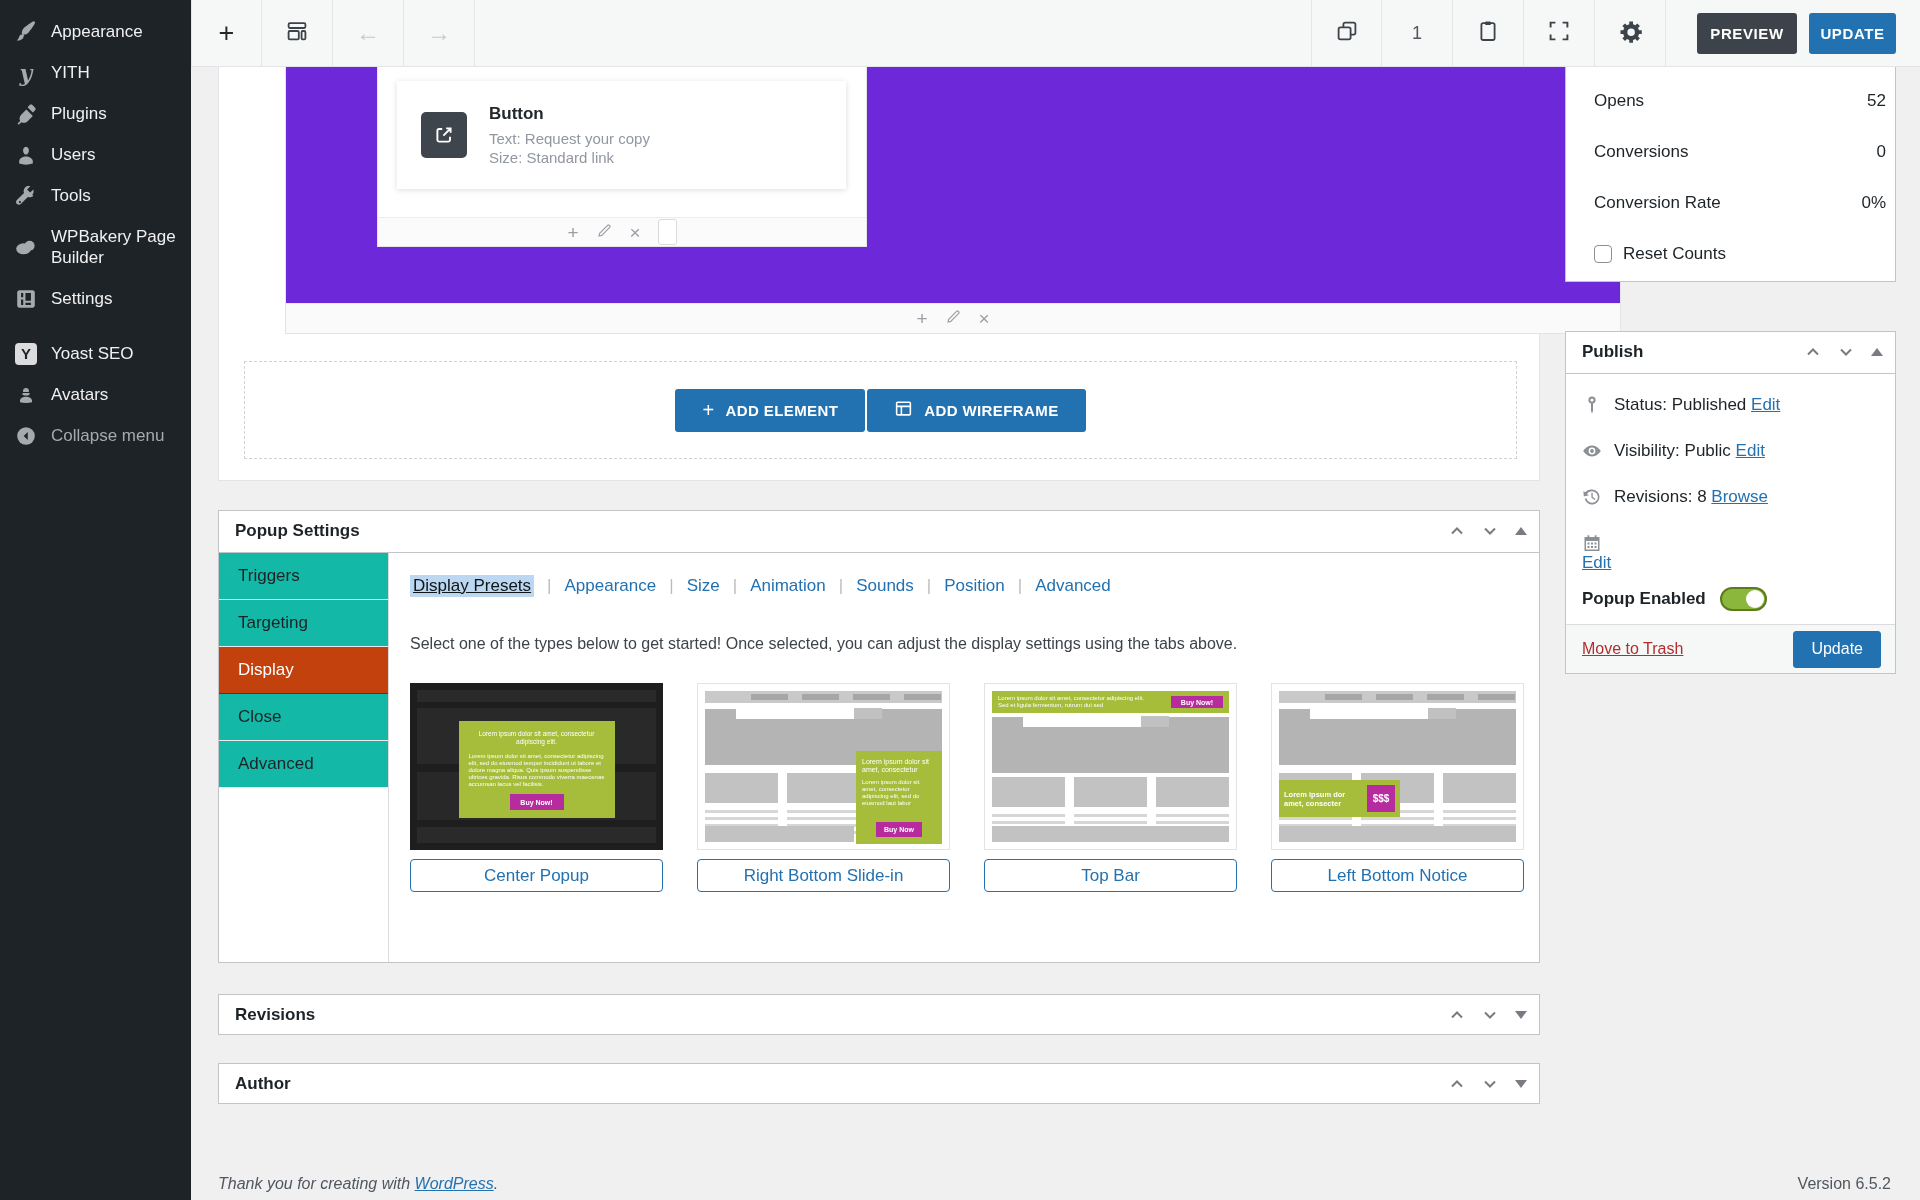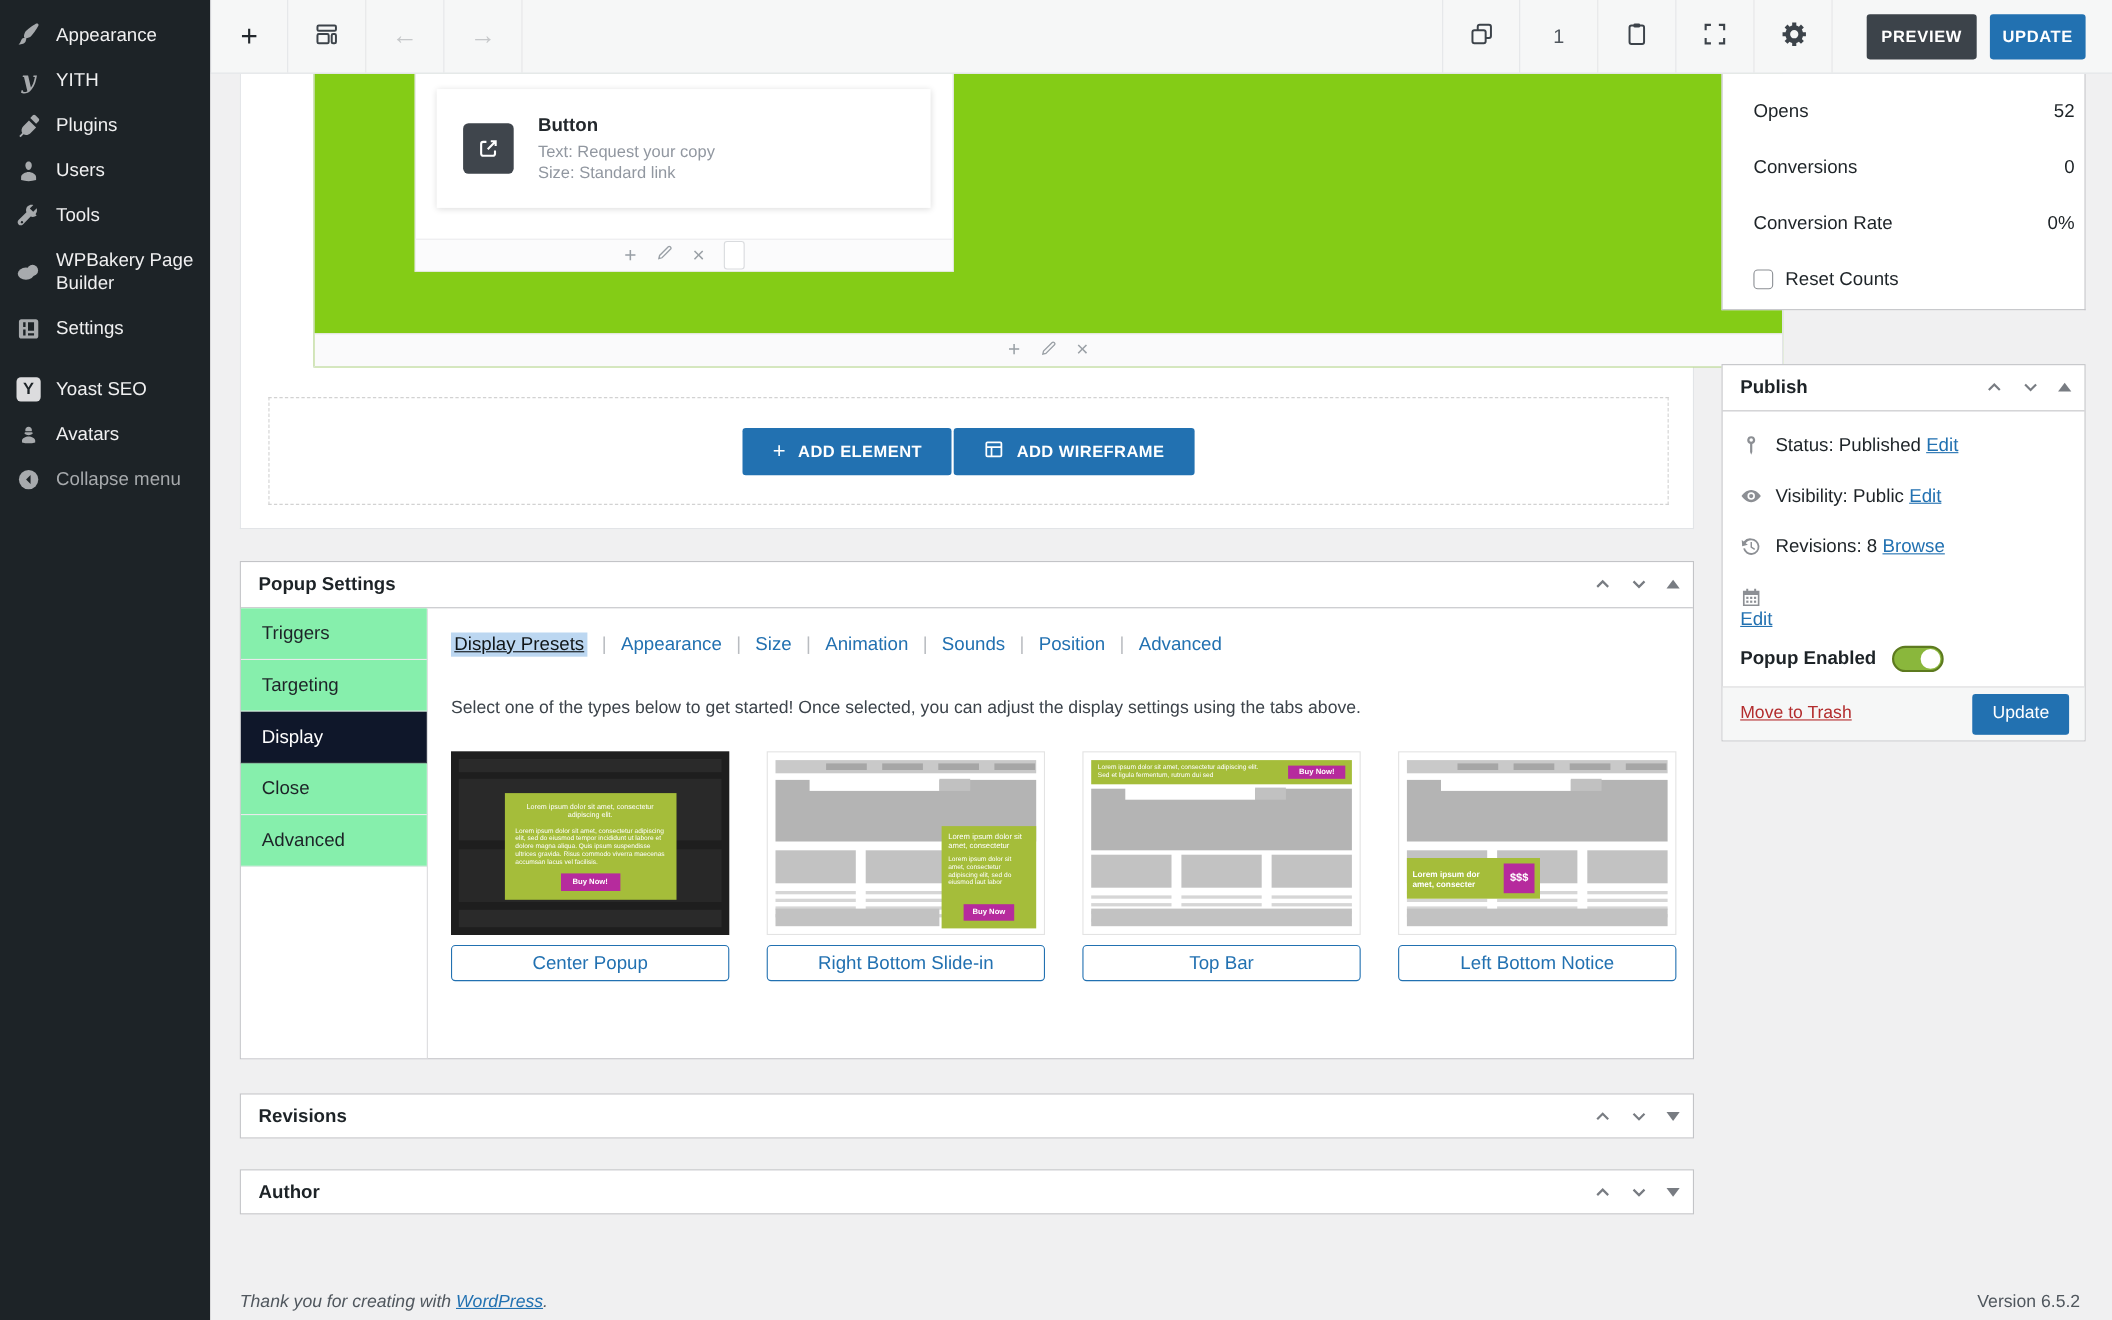--- a/index.html
+++ b/index.html
@@ -27,21 +27,21 @@
   .tb-count { font-size:18px; color:#50575e; }
   .tb-btn { position:absolute; top:13px; height:41px; border-radius:3px; display:flex; align-items:center; justify-content:center; font-size:15px; font-weight:700; letter-spacing:.6px; color:#fff; cursor:pointer; }
   #btn-preview { left:1506px; width:100px; background:#3c434a; }
   #btn-update { left:1618px; width:87px; background:#2271b1; }
 
   
   #page { position:absolute; left:191px; top:67px; width:1729px; height:1133px; background:#f0f0f1; }
 
   
   #canvas { position:absolute; left:27px; top:0; width:1322px; height:414px; background:#fff; border:1px solid #e2e4e7; border-top:none; }
-  #vc-row { position:absolute; left:66px; top:0; width:1336px; height:267px; background:#84cc16; border:1px solid #e2e4e7; border-top:none; }
+  #vc-row { position:absolute; left:66px; top:0; width:1336px; height:267px; background:#6d28d9; border:1px solid #e2e4e7; border-top:none; }
   #vc-col { position:absolute; left:91px; top:0; width:490px; height:180px; background:#fff; border:1px solid #e4e5e7; border-top:none; }
   .vc-card { position:absolute; left:19px; top:14px; width:449px; height:108px; background:#fff; box-shadow:0 1px 6px rgba(0,0,0,.14); display:flex; align-items:center; padding-left:24px; gap:22px; cursor:pointer; }
   .card-icon { width:46px; height:46px; background:#3f454c; border-radius:5px; display:flex; align-items:center; justify-content:center; flex:0 0 46px; }
   .card-title { font-size:17px; font-weight:700; color:#23282d; margin-bottom:5px; }
   .card-line { font-size:15px; color:#9197a0; line-height:19px; }
   .mini-toolbar { position:absolute; left:0; right:0; bottom:0; display:flex; align-items:center; justify-content:center; gap:17px; }
   #col-toolbar { height:29px; background:#fbfbfc; border-top:1px solid #ececee; }
   #row-toolbar { height:30px; background:#fafafb; border-top:1px solid #e8e9eb; }
   .tool-glyph { color:#9aa0a6; font-size:19px; line-height:1; cursor:pointer; }
   .white-box { width:19px; height:26px; background:#fff; border:1px solid #d9dbde; border-radius:3px; cursor:pointer; }
@@ -54,22 +54,22 @@
   .mb-header { height:40px; display:flex; align-items:center; justify-content:space-between; padding:0 12px 0 16px; cursor:pointer; }
   .mb-title { font-size:17px; font-weight:700; color:#1d2327; }
   .mb-handles { display:flex; align-items:center; gap:17px; }
   .mb-handles svg { cursor:pointer; }
   .tri-up { width:0; height:0; border-left:6px solid transparent; border-right:6px solid transparent; border-bottom:8px solid #787c82; cursor:pointer; }
   .tri-down { width:0; height:0; border-left:6px solid transparent; border-right:6px solid transparent; border-top:8px solid #787c82; cursor:pointer; }
 
   #popup-box { left:27px; top:443px; width:1322px; height:453px; }
   .ps-body { position:absolute; top:41px; left:0; right:0; bottom:0; border-top:1px solid #c3c4c7; display:flex; }
   .vtabs { width:170px; border-right:1px solid #dcdcde; background:#fff; flex:0 0 170px; }
-  .vtab { height:47px; display:flex; align-items:center; padding-left:19px; font-size:17px; color:#1d2327; background:#86efac; border-bottom:1px solid #e9eaeb; cursor:pointer; }
-  .vtab.active { background:#0f172a; color:#fff; border-bottom-color:#373d44; }
+  .vtab { height:47px; display:flex; align-items:center; padding-left:19px; font-size:17px; color:#1d2327; background:#14b8a6; border-bottom:1px solid #e9eaeb; cursor:pointer; }
+  .vtab.active { background:#c2410c; color:#fff; border-bottom-color:#373d44; }
   .ps-content { flex:1; padding:22px 24px 0 21px; position:relative; }
   .htabs { display:flex; align-items:center; font-size:17px; }
   .htab { color:#2271b1; cursor:pointer; }
   .htab.active { color:#101517; text-decoration:underline; background:#bcd7f1; padding:1px 3px; }
   .pipe { color:#b9bcc0; margin:0 13px; }
   .ps-desc { margin-top:38px; font-size:16px; color:#3c434a; }
   .presets { display:flex; margin-top:30px; gap:34px; }
   .preset { width:253px; }
   .thumb { width:253px; height:167px; position:relative; overflow:hidden; cursor:pointer; }
   .thumb.light { background:#fff; border:1px solid #e3e3e3; }

